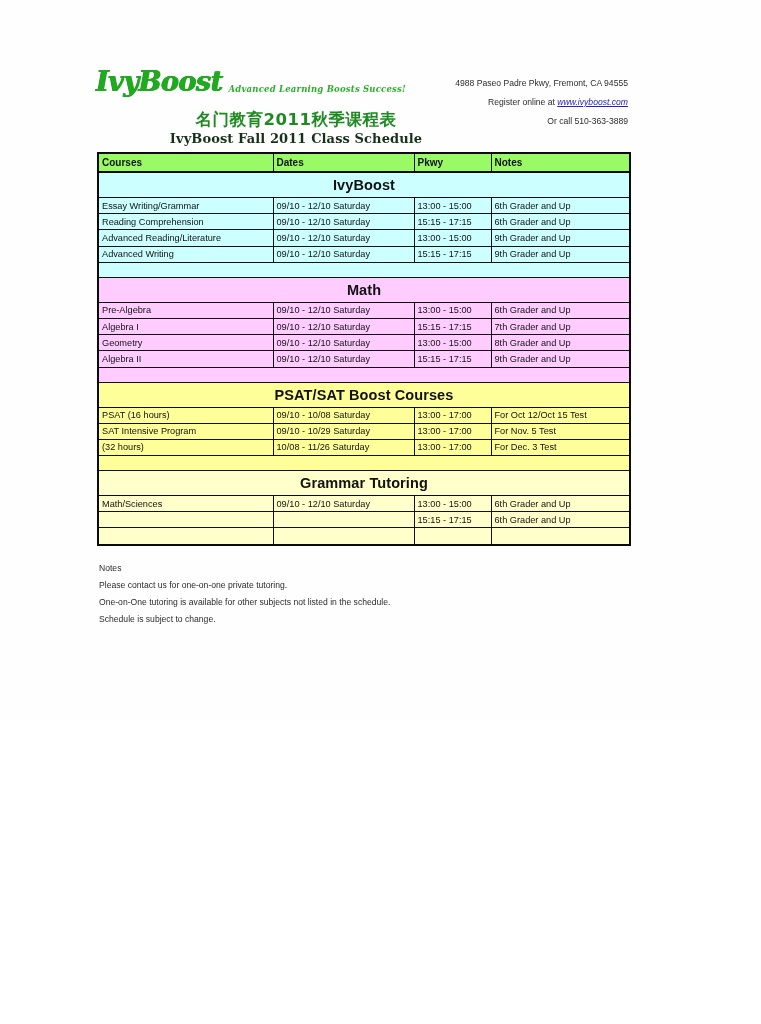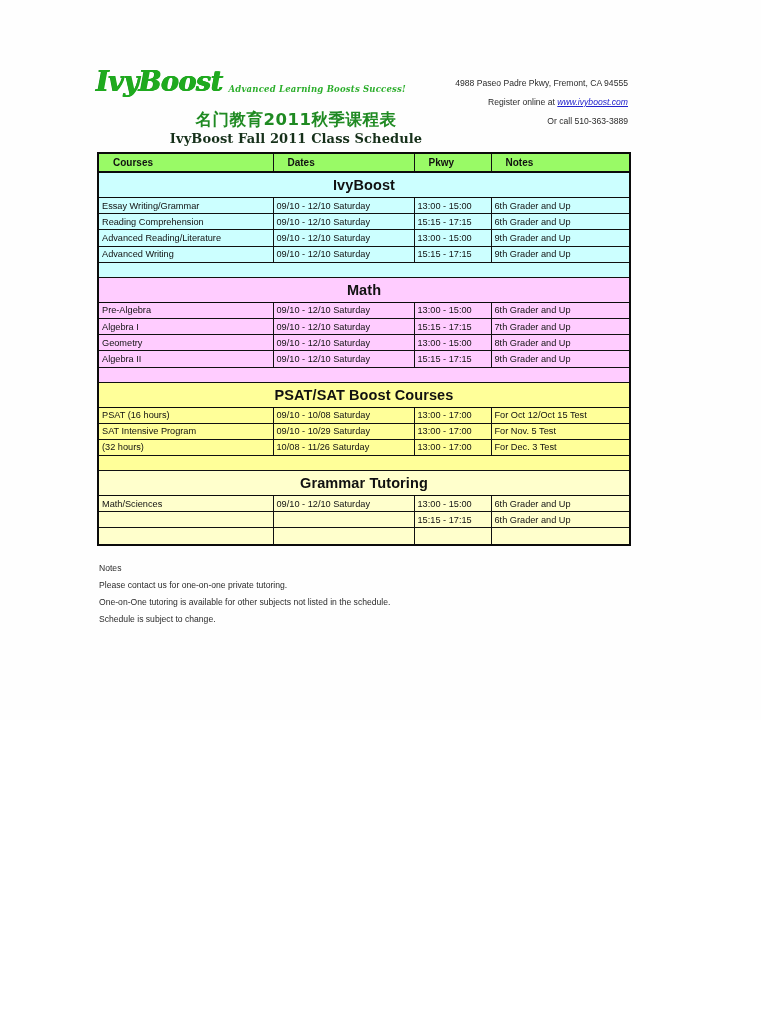--- a/index.html
+++ b/index.html
@@ -127,21 +127,21 @@
   col.c-course { width: 175px; }
   col.c-dates  { width: 141px; }
   col.c-time   { width: 77px; }
   col.c-notes  { width: 139px; }
 
   .hdr td {
     background: #99fa66;
     font-weight: bold;
     font-size: 10px;
     height: 17px;
-    padding: 0 14px;
+    padding: 0 3px;
     border-bottom: 2px solid #0b0b0b;
   }
 
   .section-title td {
     text-align: center;
     font-weight: bold;
     font-size: 14.5px;
     height: 24px;
     letter-spacing: 0.1px;
     border-top: 1.6px solid #0b0b0b;

